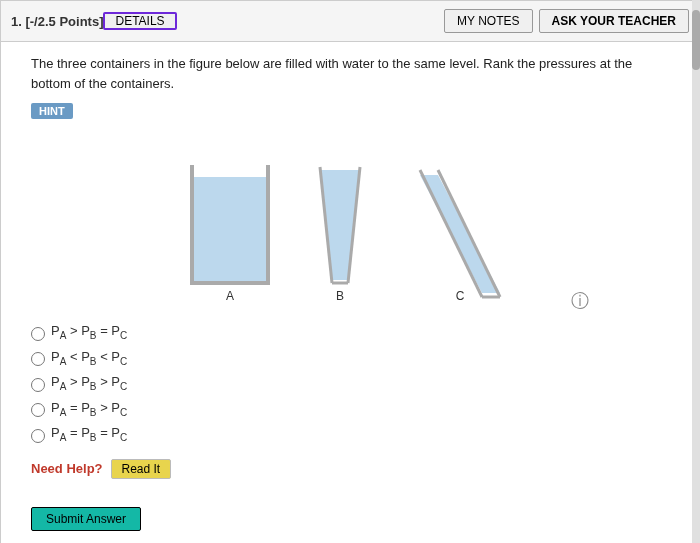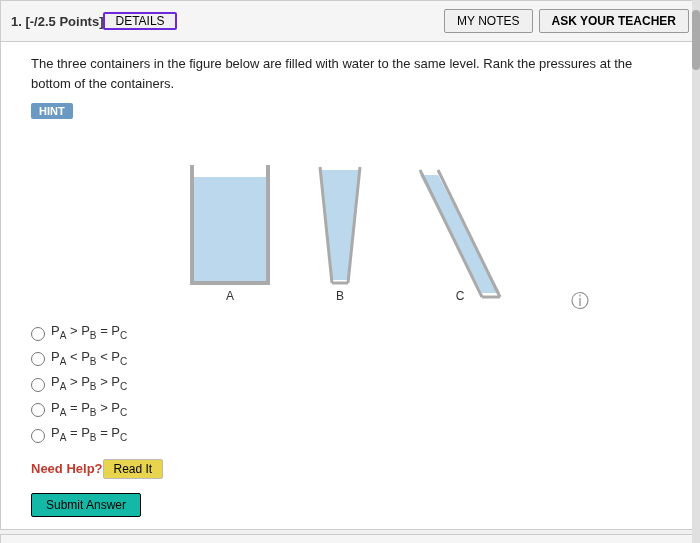--- a/index.html
+++ b/index.html
@@ -181,21 +181,22 @@
       cursor: pointer;
     }
     .option-text {
       font-size: 13px;
     }
     .sub { font-size: 10px; vertical-align: sub; }
     
     .need-help-row {
       display: flex;
       align-items: center;
-      margin-bottom: 14px;
+      gap: 8px;
+      margin-bottom: 28px;
     }
     .need-help-label {
       color: #c0392b;
       font-weight: bold;
       font-size: 13px;
     }
     .read-it-btn {
       background: #e8d44d;
       border: 1px solid #bbb;
       padding: 2px 10px;

